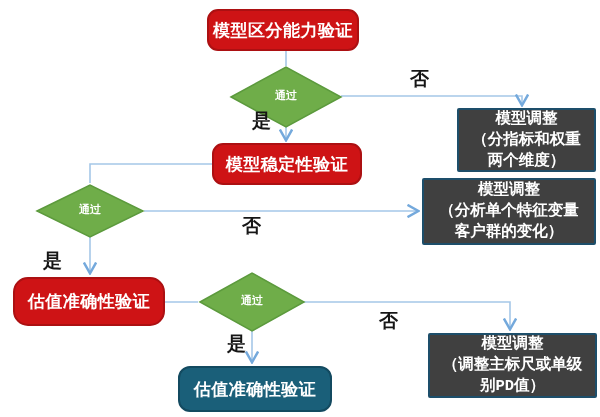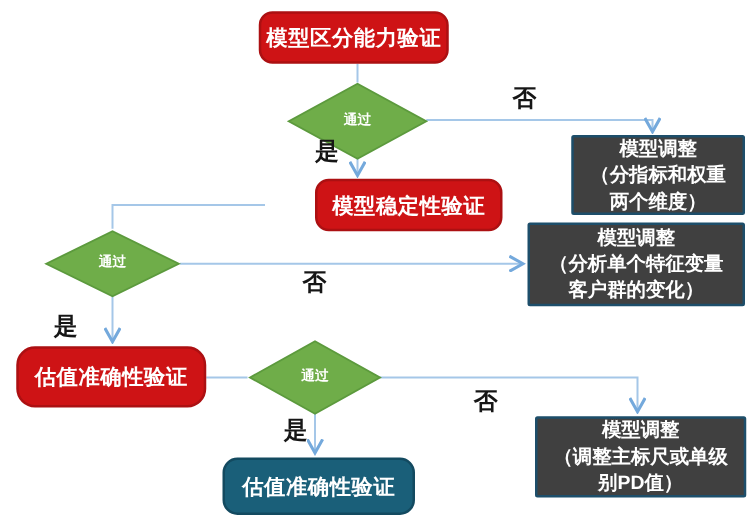--- a/index.html
+++ b/index.html
@@ -1,17 +1,17 @@
 <!DOCTYPE html>
 <html><head>
 <meta charset="utf-8">
 <style>
   html,body{margin:0;padding:0;background:#ffffff;}
   body{font-family:"Liberation Sans","DejaVu Sans",sans-serif;}
-  .stage{position:relative;width:600px;height:417px;background:#ffffff;overflow:hidden;}
+  .stage{position:relative;width:600px;height:417px;background:#ffffff;overflow:hidden;font-family:Liberation Mono, monospace;}
   .edges{position:absolute;left:0;top:0;width:600px;height:417px;}
   .node{
     position:absolute;display:flex;align-items:center;justify-content:center;
     text-align:center;color:#ffffff;font-weight:bold;box-sizing:border-box;
   }
   .red{
     background:#CE1315;border:2px solid #AC1012;border-radius:11px;
     font-size:17px;letter-spacing:0.5px;
   }
   .teal{
@@ -56,21 +56,21 @@
     <polygon points="37,211 90,185 143,211 90,237" fill="#6FAD49" stroke="#5C9A3D" stroke-width="1.5"></polygon>
     <polygon points="200,302 252,273 304,302 252,331" fill="#6FAD49" stroke="#5C9A3D" stroke-width="1.5"></polygon>
   </svg>
 
   <div class="node red" style="left:207px;top:9px;width:152px;height:42px;">模型区分能力验证</div>
 
   <div class="node teal" style="left:457px;top:108px;width:139px;height:64px;">模型调整
 （分指标和权重
 两个维度）</div>
 
-  <div class="node red" style="left:212px;top:143px;width:150px;height:42px;margin-left:40px;">模型稳定性验证</div>
+  <div class="node red" style="left:212px;top:143px;width:150px;height:42px;">模型稳定性验证</div>
 
   <div class="node teal" style="left:422px;top:178px;width:174px;height:67px;">模型调整
 （分析单个特征变量
 客户群的变化）</div>
 
   <div class="node red" style="left:13px;top:277px;width:152px;height:49px;border-radius:15px;">估值准确性验证</div>
 
   <div class="node teal" style="left:428px;top:333px;width:169px;height:65px;">模型调整
 （调整主标尺或单级
 别PD值）</div>

